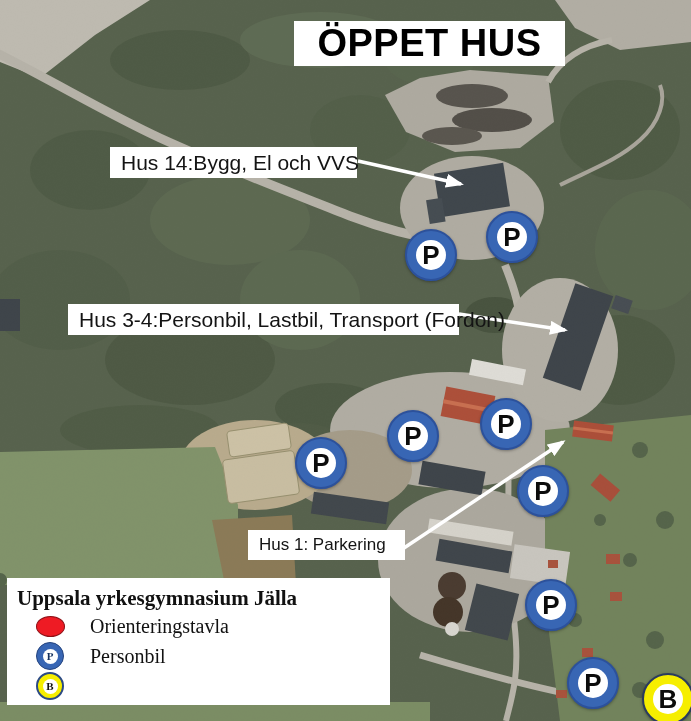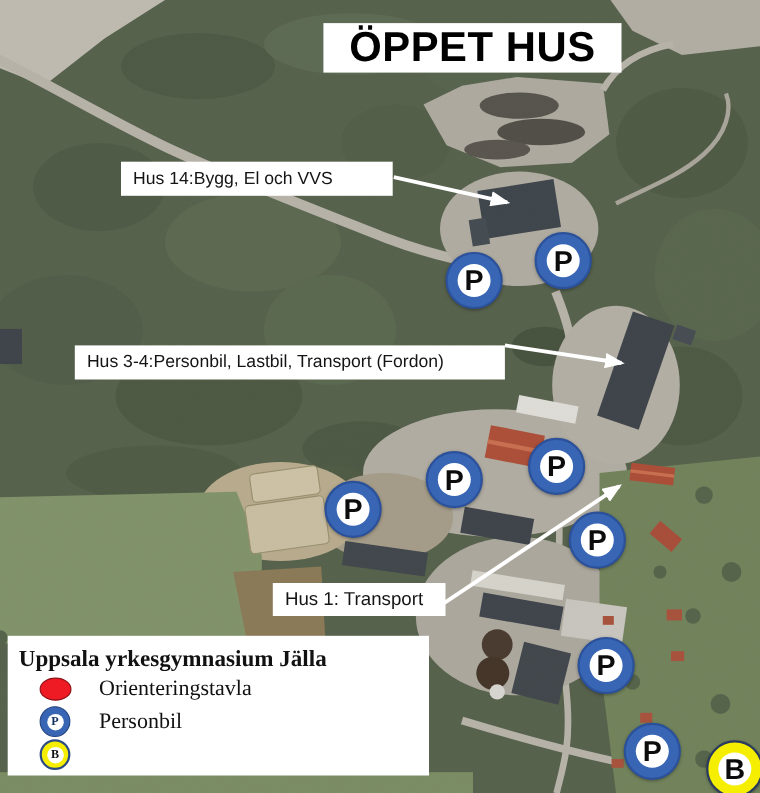--- a/index.html
+++ b/index.html
@@ -11,25 +11,25 @@
   .overlay{position:absolute;left:0;top:0;pointer-events:none;}
 
   
   .title-box{
     position:absolute;left:294px;top:21px;width:271px;height:45px;
     background:#fff;display:flex;align-items:center;justify-content:center;
     font-size:38px;font-weight:bold;color:#000;letter-spacing:.5px;
   }
   .bldg-label{
     position:absolute;background:#fff;color:#141414;
-    display:flex;align-items:center;font-size:16px;box-sizing:border-box;
+    display:flex;align-items:center;font-size:21px;box-sizing:border-box;
     padding-left:11px;white-space:nowrap;
   }
   .lbl-hus14{left:110px;top:147px;width:247px;height:31px;}
-  .lbl-hus34{left:68px;top:314px;width:391px;height:31px;}
+  .lbl-hus34{left:68px;top:304px;width:391px;height:31px;}
   .lbl-hus1{left:248px;top:530px;width:157px;height:30px;font-size:17px;}
 
   
   .map-marker{
     position:absolute;width:52px;height:52px;border-radius:50%;
     transform:translate(-50%,-50%);display:flex;align-items:center;justify-content:center;
     box-shadow:0 1px 3px rgba(0,0,0,.35);box-sizing:border-box;
   }
   .map-marker .inner{
     width:30px;height:30px;border-radius:50%;background:#fff;
@@ -217,21 +217,21 @@
       </div>
       <div class="map-marker marker-bus" style="left: 668px; top: 699px;">
         <span class="inner">B</span>
       </div>
     </div>
 
   <div class="title-box">ÖPPET HUS</div>
 
   <div class="bldg-label lbl-hus14">Hus 14:Bygg, El och VVS</div>
   <div class="bldg-label lbl-hus34">Hus 3-4:Personbil, Lastbil, Transport (Fordon)</div>
-  <div class="bldg-label lbl-hus1">Hus 1: Transport</div>
+  <div class="bldg-label lbl-hus1">Hus 1: Parkering</div>
 
   <div class="legend">
     <div class="legend-title">Uppsala yrkesgymnasium Jälla</div>
     <div class="legend-row">
       <span class="legend-icon-cell">
         <span class="icon-red-oval"></span>
       </span>
       <span class="legend-label">Orienteringstavla</span>
     </div>
     <div class="legend-row">

